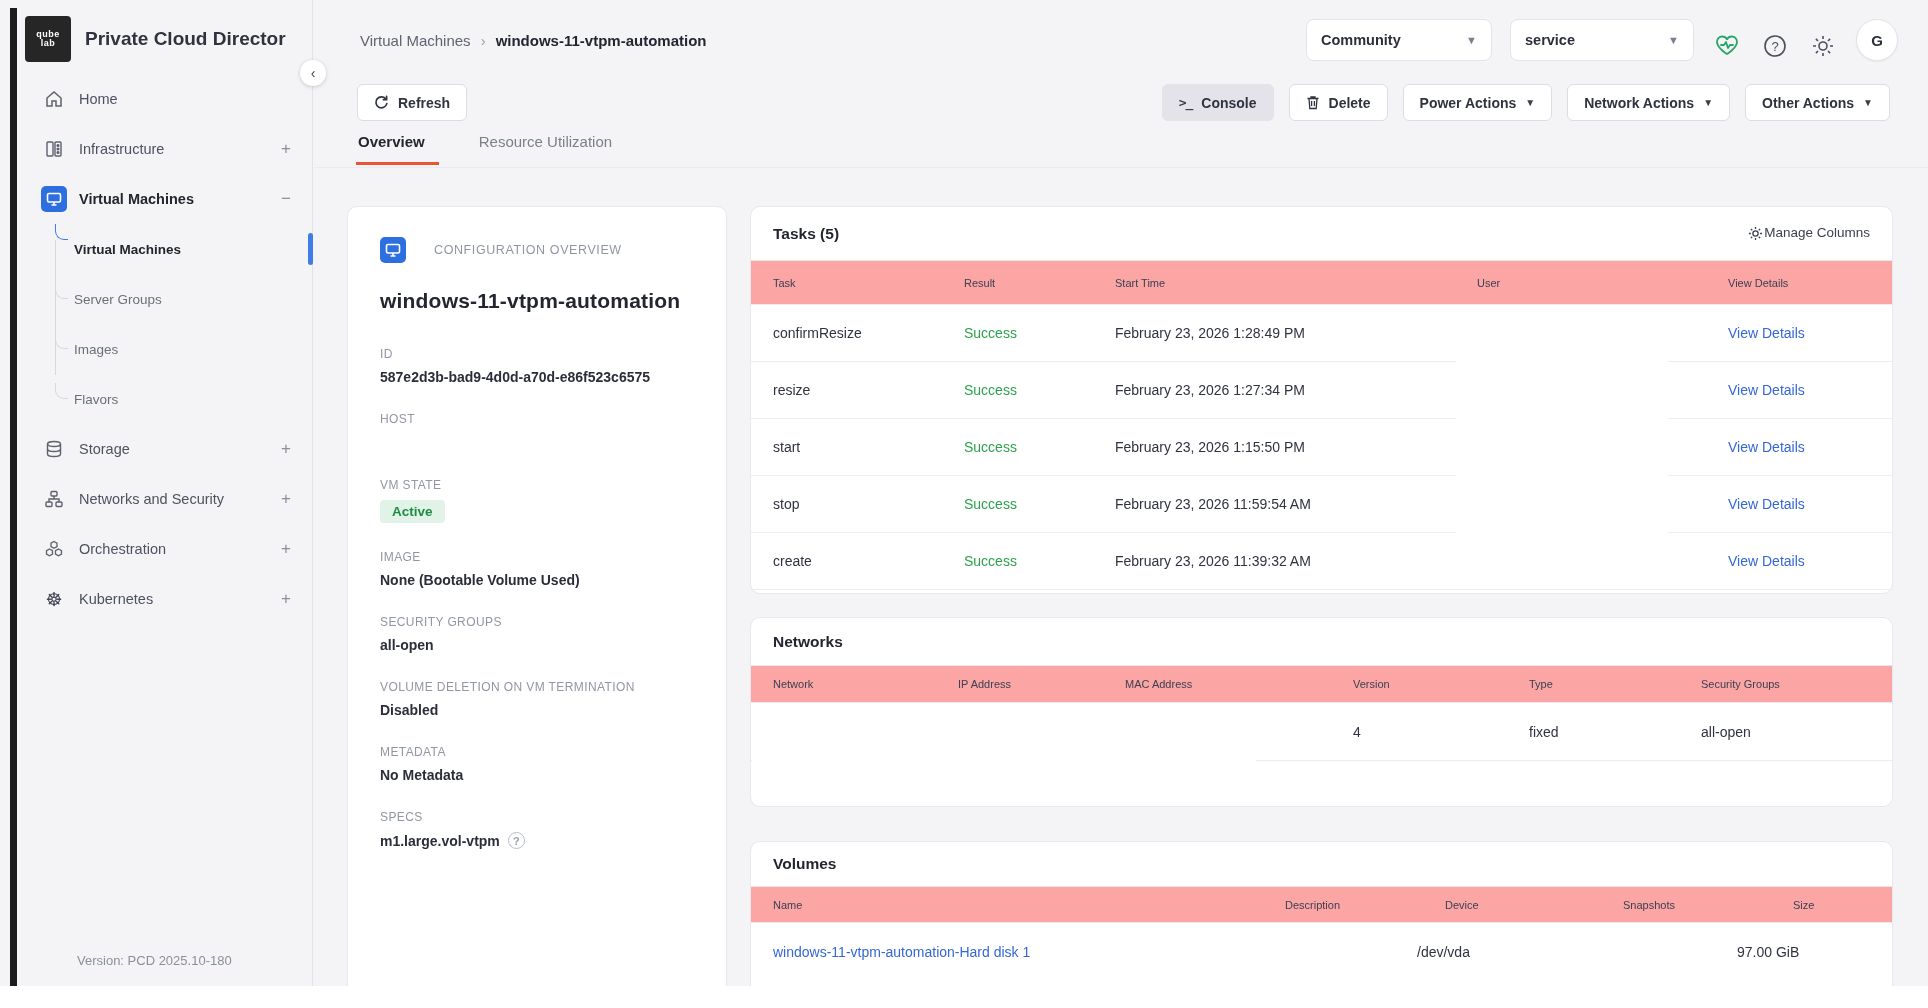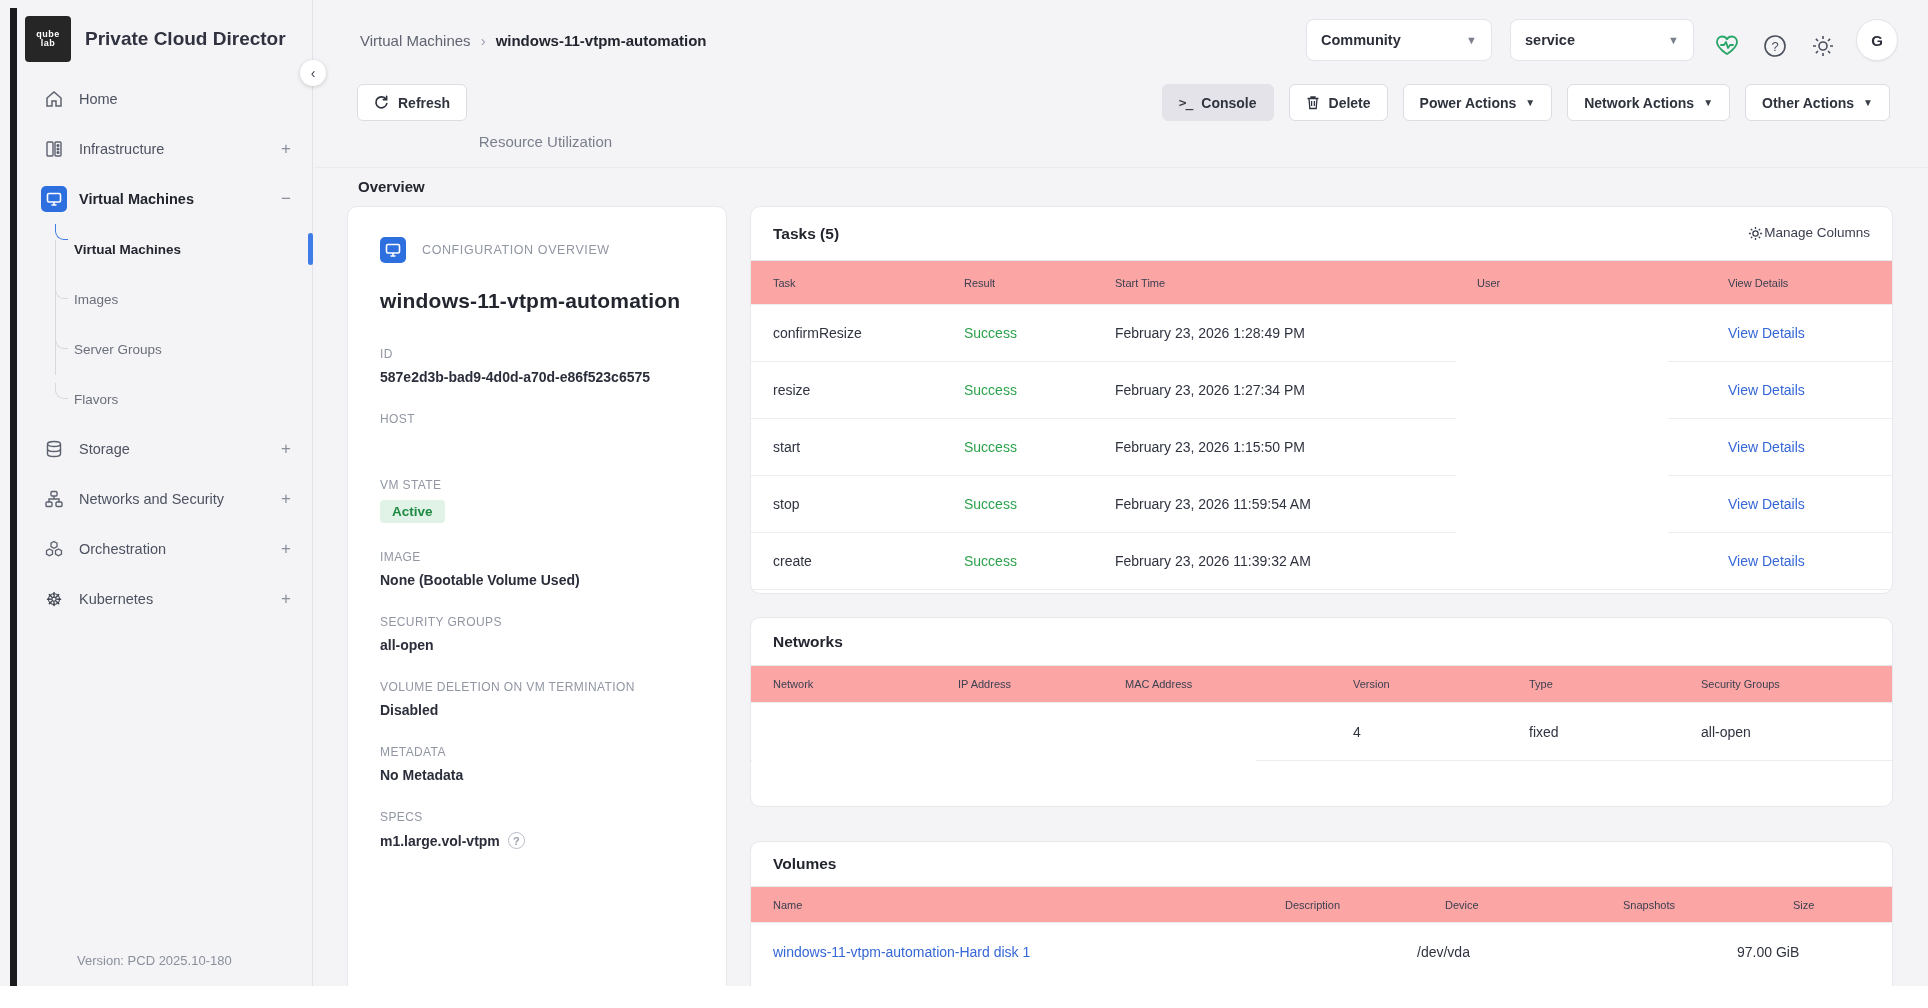--- a/index.html
+++ b/index.html
@@ -49,30 +49,30 @@
   .btn .caret { font-size:10px; color:#3a3f4a; }
   .refresh-btn { position:absolute; left:357px; top:84px; }
   .toolbar-right { position:absolute; right:38px; top:84px; display:flex; gap:15px; }
   .btn.console { background:#e3e3e9; border-color:#e3e3e9; }
   .term-glyph { font-family:"DejaVu Sans Mono", monospace; font-size:13px; font-weight:bold; letter-spacing:-1px; color:#3a3f4a; }
 
   
   .tabs-divider { position:absolute; left:314px; top:167px; right:0; height:1px; background:#ebebef; }
   .tabs { position:absolute; left:360px; top:133px; display:flex; gap:40px; }
   .tab { font-size:15px; padding-bottom:12px; cursor:pointer; color:#7a7f8c; }
-  .tab.active { color:#23262f; font-weight:bold; border-bottom:3px solid #e85435; padding-left:2px; padding-right:14px; margin-left:-4px;margin-top:45px; }
+  .tab.active { color:#23262f; font-weight:bold; border-bottom:3px solid #e85435; padding-left:2px; padding-right:14px; margin-left:-4px; }
 
   
   .card { position:absolute; background:#fff; border:1px solid #e7e7ec; border-radius:10px; }
   .card-title-row { display:flex; align-items:center; justify-content:space-between; padding:0 22px; border-bottom:1px solid #e7e7ec; }
   .card-title { font-size:15.5px; font-weight:bold; color:#23262f; }
 
   
   .config-card { left:347px; top:206px; width:380px; height:820px; padding:30px 32px; }
-  .cfg-head { display:flex; align-items:center; gap:16px; }
+  .cfg-head { display:flex; align-items:center; gap:28px; }
   .cfg-head-label { font-size:12.5px; color:#9196a3; letter-spacing:0.6px; }
   .cfg-title { margin-top:26px; font-size:21px; font-weight:bold; color:#23262f; letter-spacing:0.2px; }
   .cfg-fields { margin-top:34px; }
   .cfg-field { margin-bottom:27px; }
   .cfg-label { font-size:12px; color:#9196a3; letter-spacing:0.4px; margin-bottom:8px; }
   .cfg-value { font-size:14px; font-weight:bold; color:#2b2e3a; }
   .badge-active { display:inline-block; background:#e1f3e6; color:#1f8a43; font-size:13.5px; font-weight:bold; padding:4px 12px; border-radius:4px; }
   .specs-row { display:flex; align-items:center; gap:8px; }
   .help-circle { width:17px; height:17px; border:1px solid #b9bdc7; border-radius:50%; color:#9aa0ab; font-size:11px; display:inline-flex; align-items:center; justify-content:center; }
 
@@ -166,24 +166,24 @@
         <div class="tree-vline" style="top:166px; height:135px;"></div>
         <div class="tree-branch" style="top:209px;"></div>
         <div class="tree-branch" style="top:259px;"></div>
         <div class="tree-branch" style="top:309px;"></div>
 
         <div class="nav-sub selected">
           <span class="nav-label">Virtual Machines</span>
           <span class="sel-bar"></span>
         </div>
         <div class="nav-sub">
+          <span class="nav-label">Server Groups</span>
+        </div>
+        <div class="nav-sub">
           <span class="nav-label">Images</span>
-        </div>
-        <div class="nav-sub">
-          <span class="nav-label">Server Groups</span>
         </div>
         <div class="nav-sub">
           <span class="nav-label">Flavors</span>
         </div>
 
         <div class="nav-item">
           <span class="nav-icon">
             <svg width="20" height="20" viewBox="0 0 20 20" fill="none" stroke="#5c616e" stroke-width="1.4">
                 <ellipse cx="10" cy="5" rx="6.5" ry="2.5"></ellipse>
                 <path d="M3.5 5 V15 C3.5 16.4 6.4 17.5 10 17.5 C13.6 17.5 16.5 16.4 16.5 15 V5"></path>

